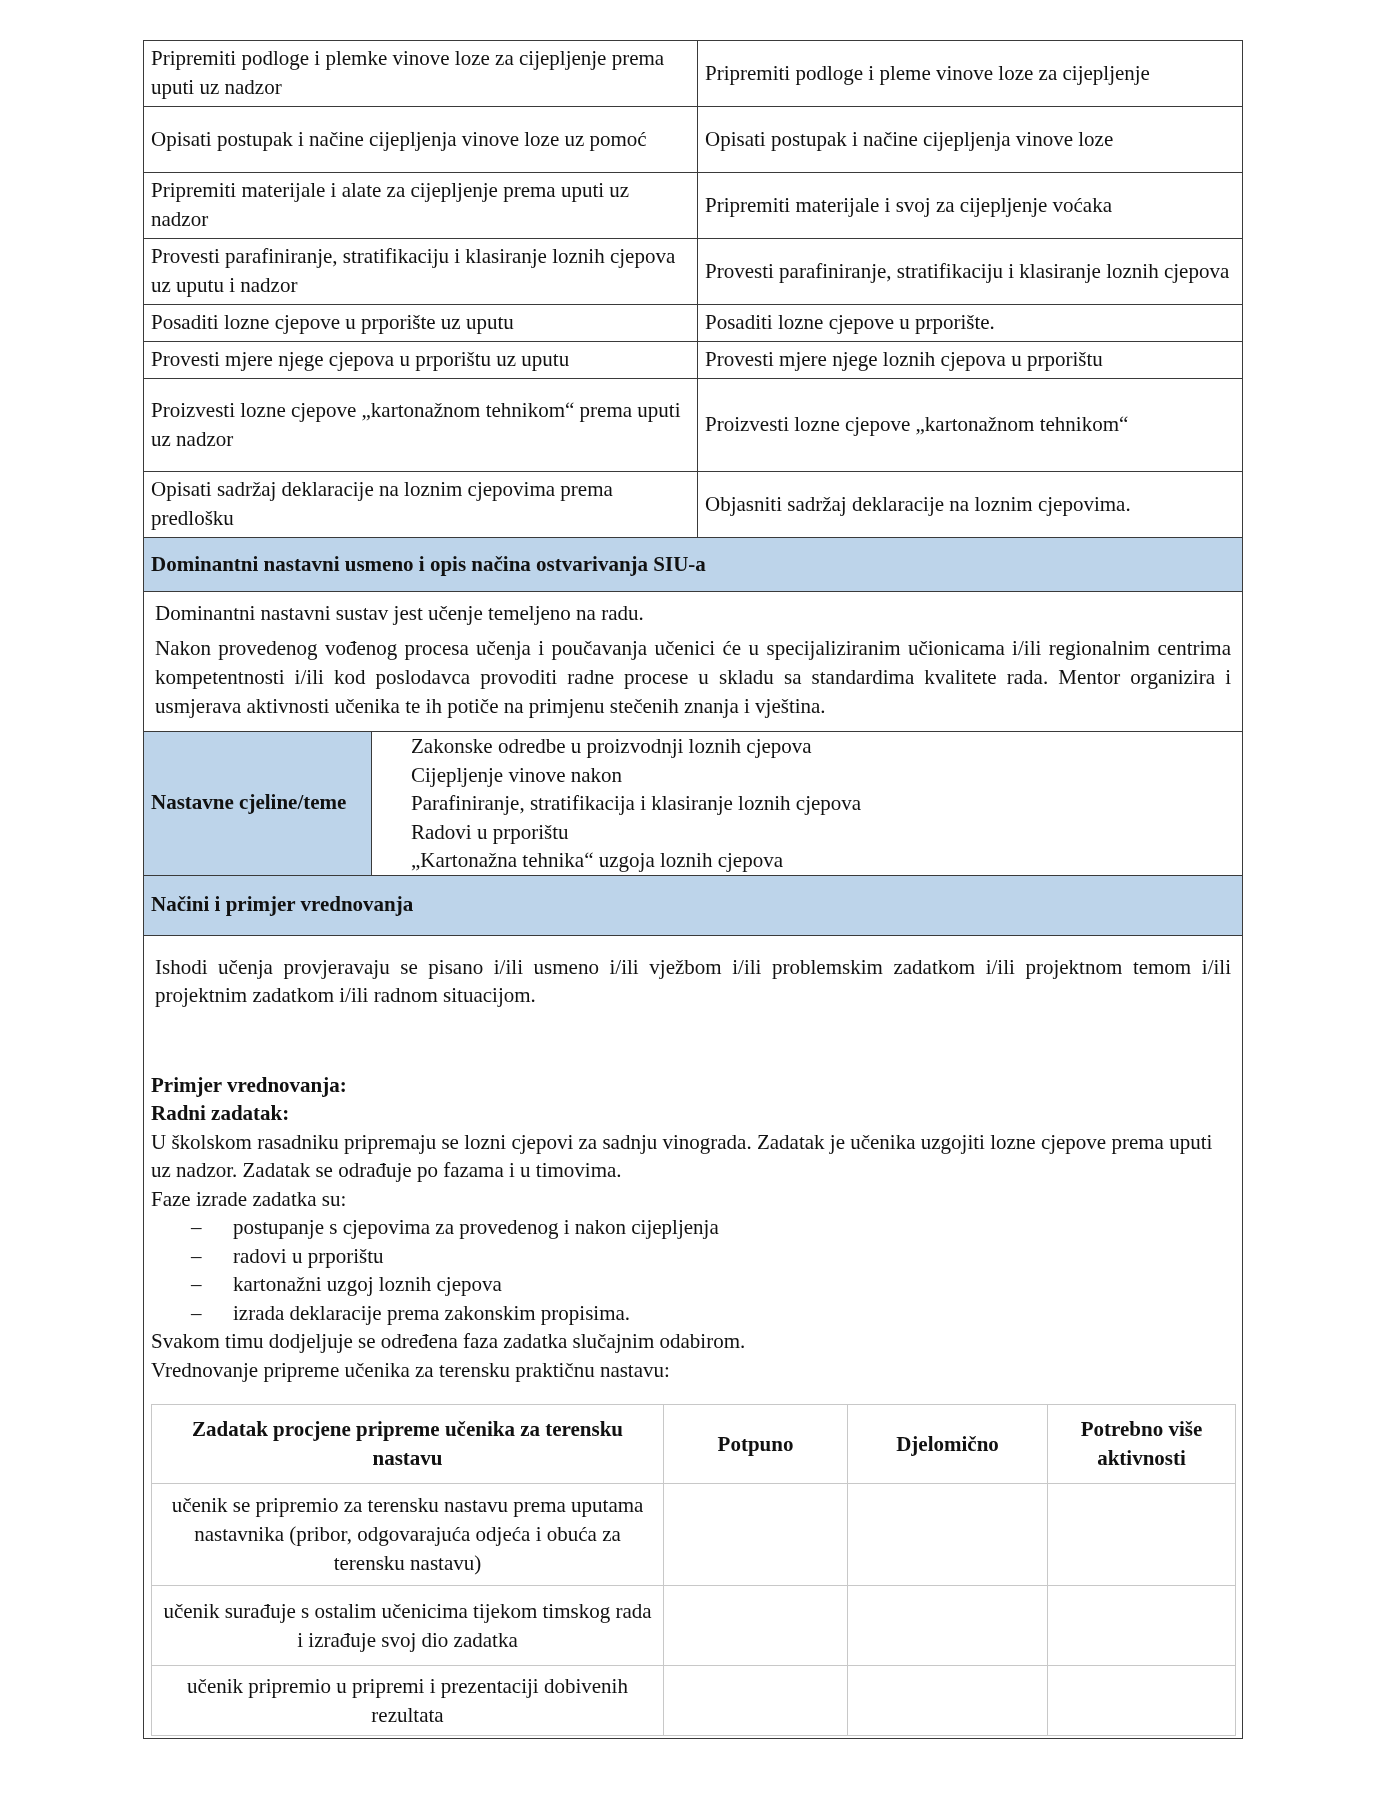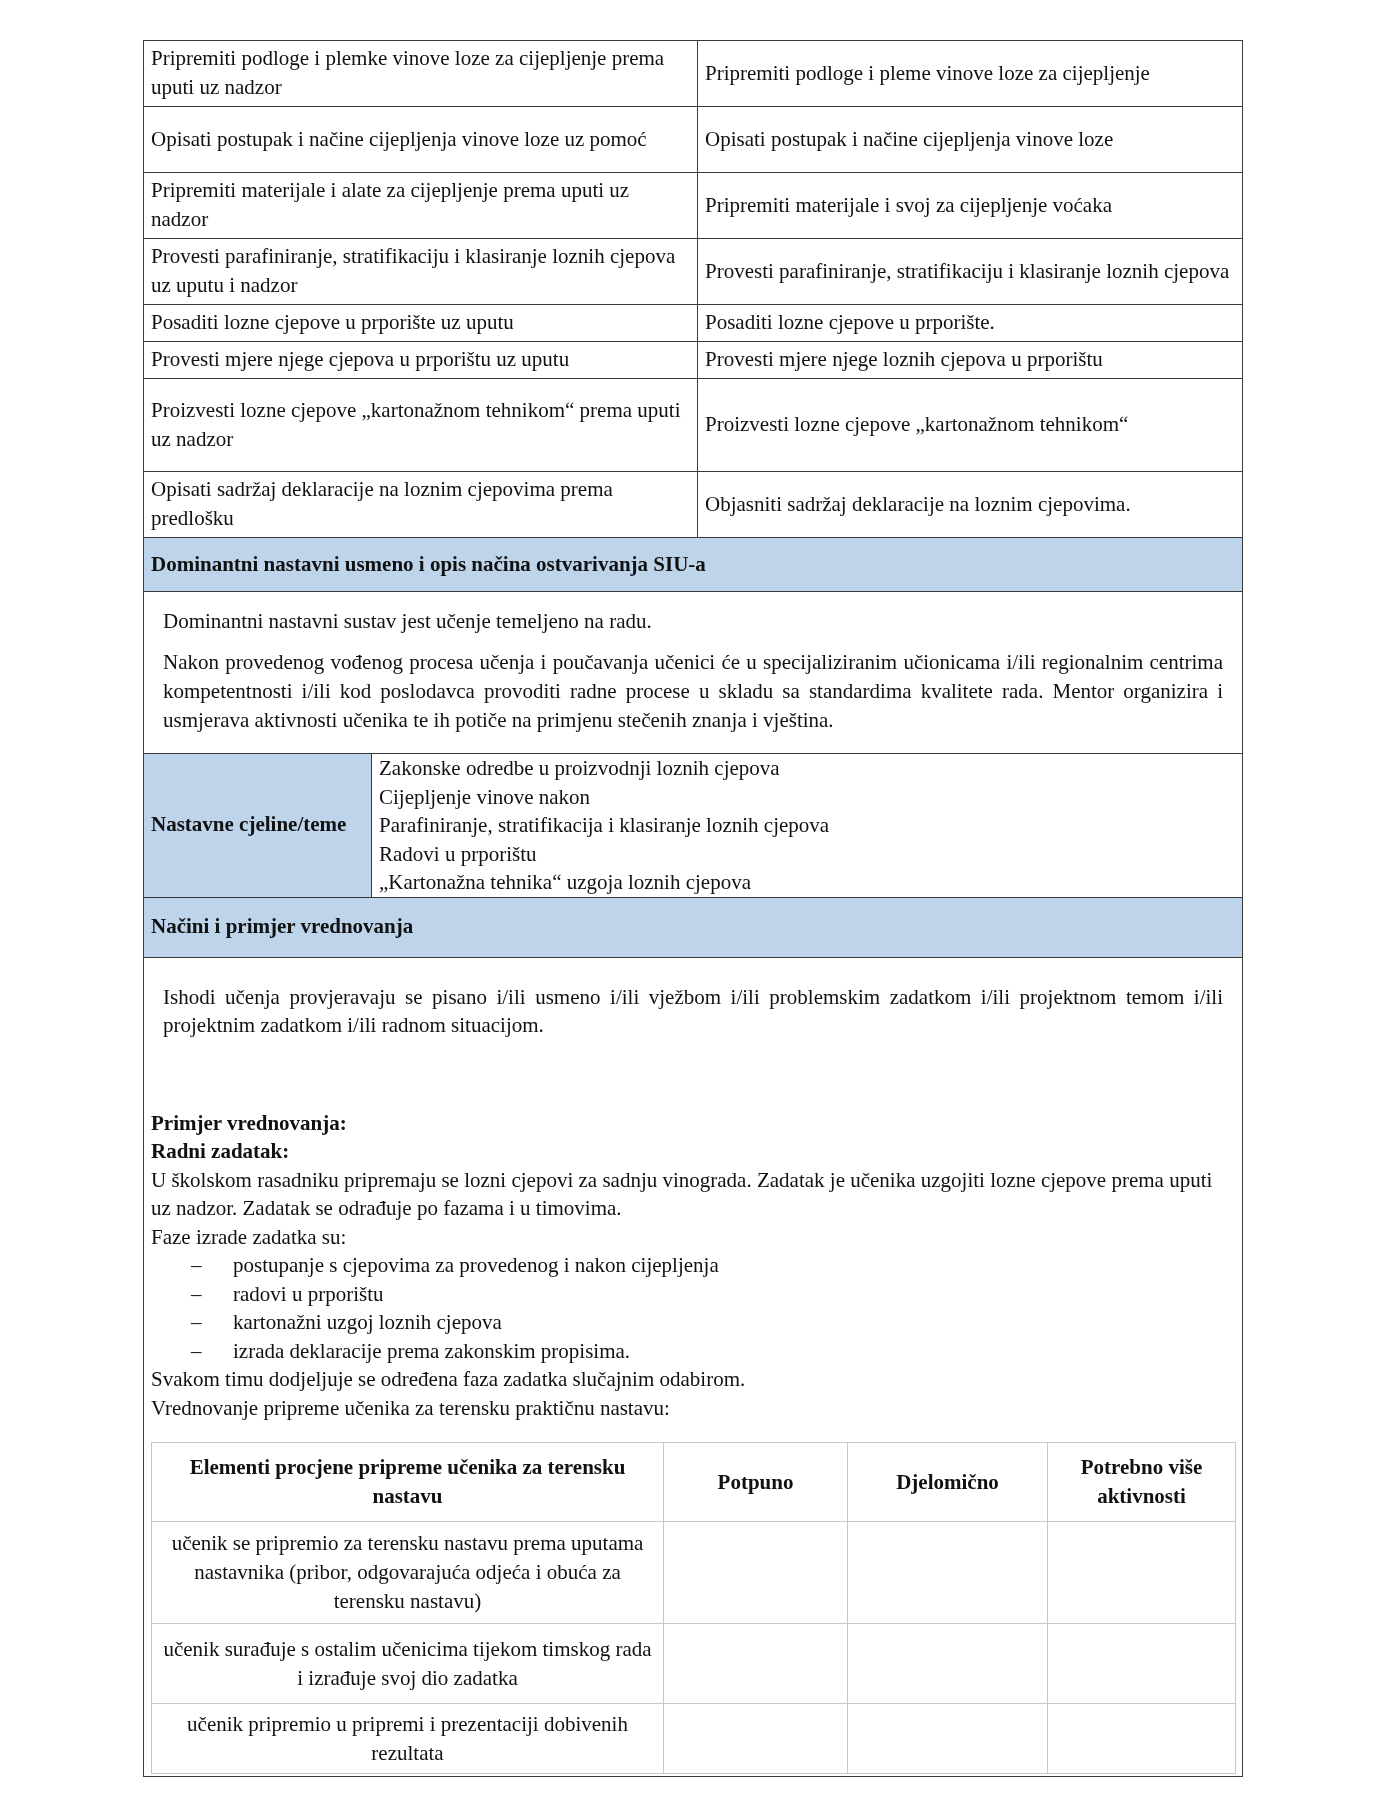--- a/index.html
+++ b/index.html
@@ -21,22 +21,22 @@
     line-height: 29px;
     padding: 1px 7px 2px 7px;
   }
   .hdr {
     background: #bdd4ea;
     font-weight: bold;
     height: 50px;
   }
   .justify { text-align: justify; }
   .topic-label { background: #bdd4ea; font-weight: bold; }
-  .topics div { line-height: 28.5px; }
-  .para { margin: 12px; }
+  .topics div { line-height: 28.5px; margin-left: 32px; }
+  .para { margin: 4px; }
   .para + .para { margin-top: 6px; }
   .bold { font-weight: bold; }
   .dash-list { margin: 0; padding: 0; list-style: none; }
   .dash-list li { position: relative; padding-left: 82px; line-height: 28.5px; }
   .dash-list li .dash { position: absolute; left: 40px; }
   table.eval {
     width: 1084px; border-collapse: collapse; table-layout: fixed;
     margin: 20px 0 2px 0;
   }
   table.eval td, table.eval th {
@@ -140,21 +140,21 @@
 
         <table class="eval">
           <colgroup>
             <col style="width:512px">
             <col style="width:184px">
             <col style="width:200px">
             <col style="width:188px">
           </colgroup>
           <tbody>
                 <tr>
-            <th>Elementi procjene pripreme učenika za terensku nastavu</th>
+            <th>Zadatak procjene pripreme učenika za terensku nastavu</th>
             <th>Potpuno</th>
             <th>Djelomično</th>
             <th>Potrebno više aktivnosti</th>
           </tr>
           <tr class="eval-r1">
             <td>učenik se pripremio za terensku nastavu prema uputama nastavnika (pribor, odgovarajuća odjeća i obuća za terensku nastavu)</td>
             <td></td>
             <td></td>
             <td></td>
           </tr>

